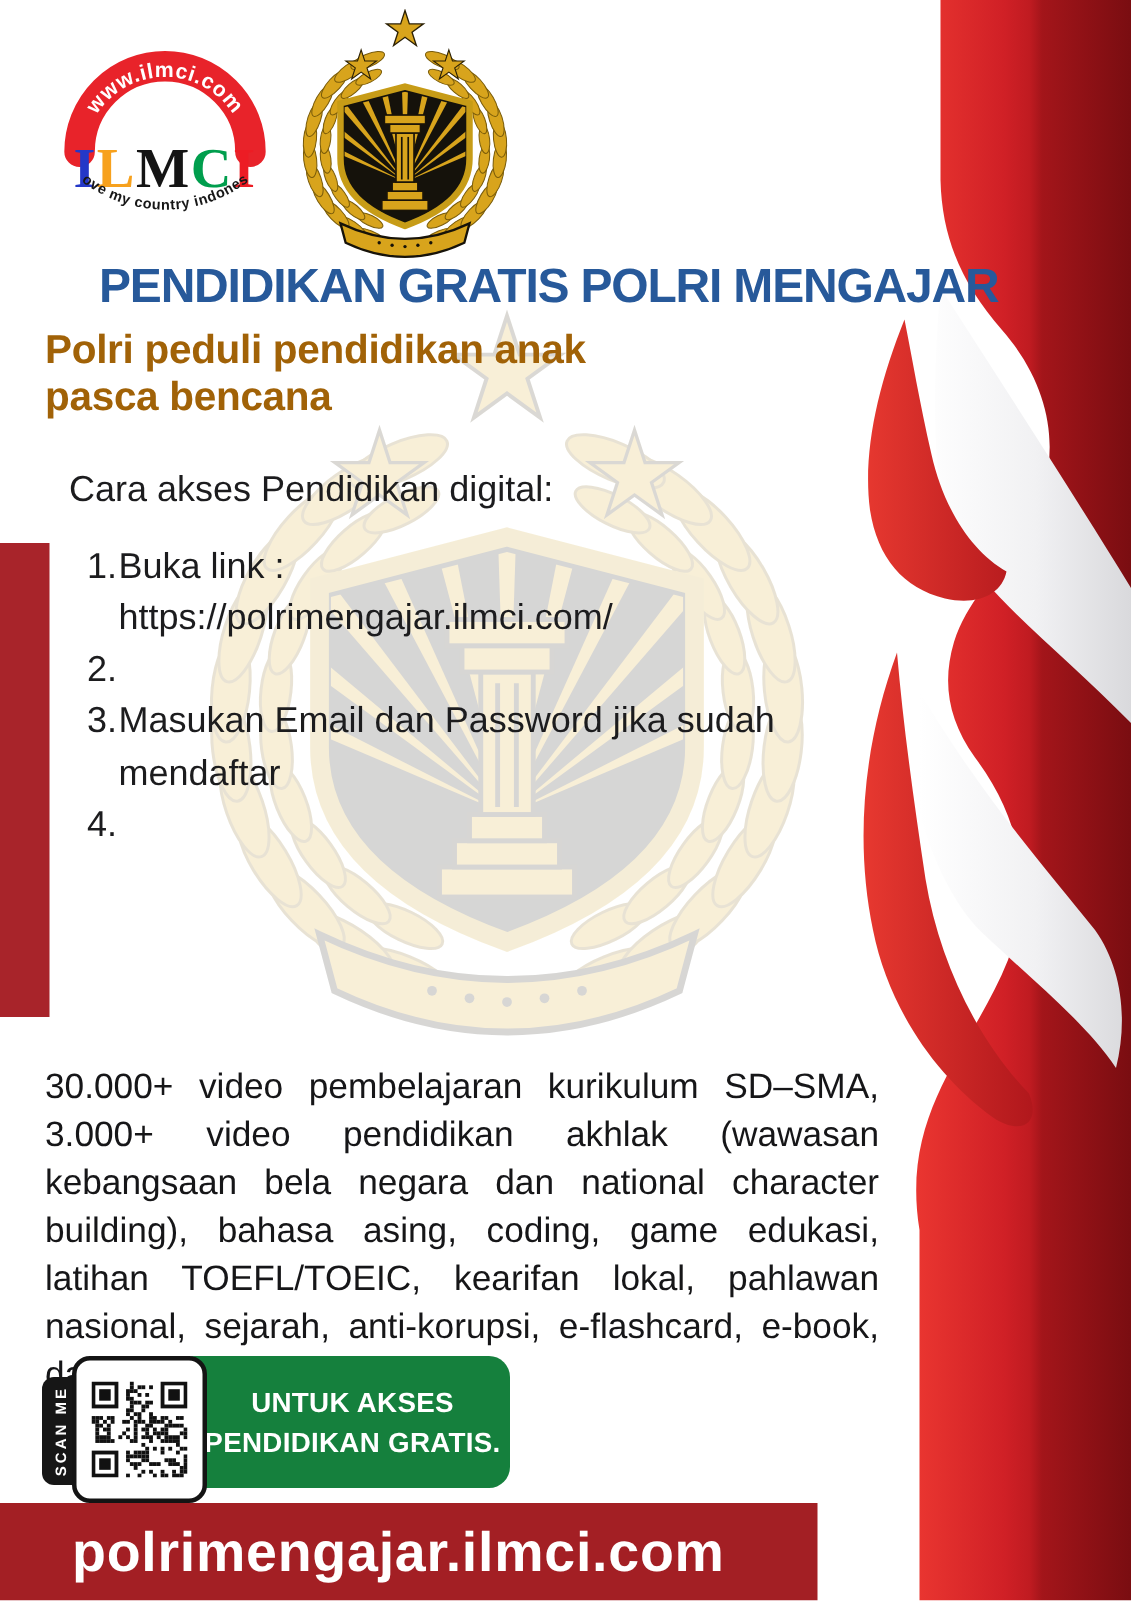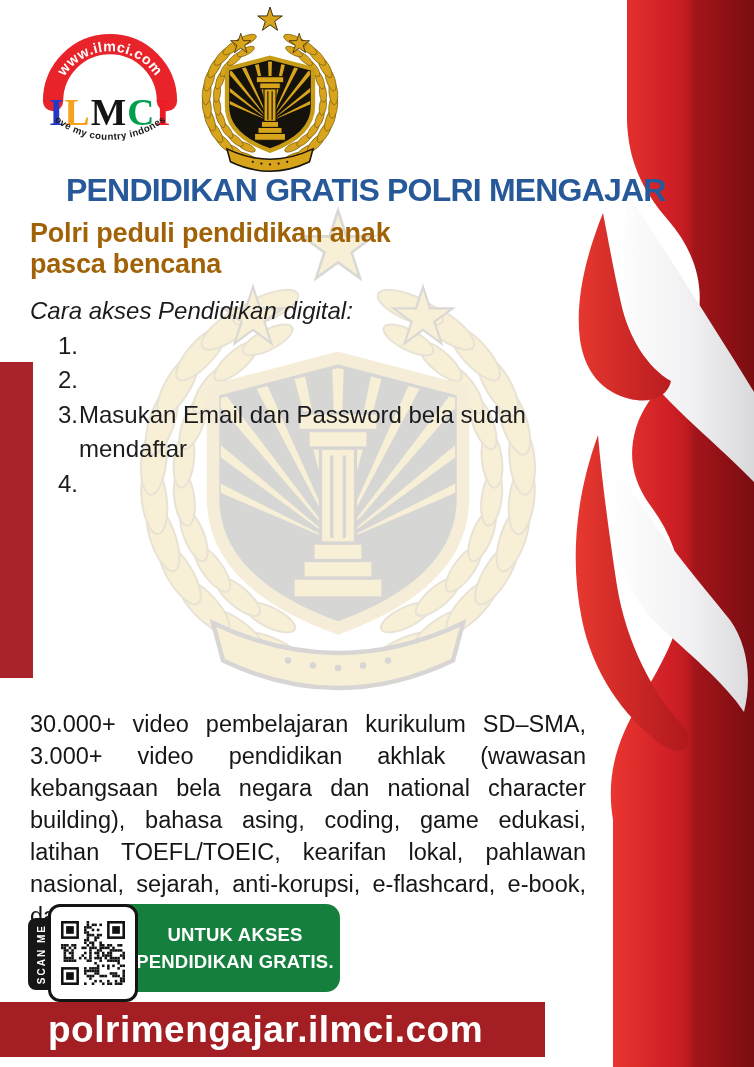--- a/index.html
+++ b/index.html
@@ -20,21 +20,21 @@
     font-size:32px;font-weight:800;letter-spacing:-0.8px;
     color:#27599a;white-space:nowrap;margin-left:36px;
   }
   #subtitle{
     left:30px;top:218px;width:520px;
     font-size:27px;font-weight:800;line-height:31px;
     color:#a16207;white-space:pre-line;letter-spacing:-0.2px;
   }
   
   #steps{left:30px;top:294px;width:575px;font-size:24px;line-height:34.5px;color:#1c1c1e;}
-  #steps-intro{margin:0;font-style:italic;}
+  #steps-intro{margin:16px;}
   .step{display:flex;padding-left:28px;}
   .step-num{flex:0 0 auto;margin-right:1px;}
   .step-text{white-space:pre-line;}
   
   #para{
     left:30px;top:664px;width:556px;
     font-size:23.5px;line-height:32px;text-align:justify;color:#161618;margin-top:44px;
   }
   
   #cta{left:0;top:896px;width:560px;height:110px;}
@@ -53,21 +53,21 @@
   }
   #cta-button{
     left:116px;top:8px;width:224px;height:88px;background:#15803d;border-radius:14px;
     z-index:1;display:flex;align-items:center;justify-content:center;
     color:#ffffff;font-size:18.5px;font-weight:800;line-height:27px;
     text-align:center;white-space:pre-line;letter-spacing:0.2px;
     padding-left:14px;box-sizing:border-box;
   }
   
   #footer-bar{
-    left:0;top:1002px;width:545px;height:55px;background:#a31f24;
+    left:0;top:1002px;width:545px;height:65px;background:#a31f24;
     display:flex;align-items:center;
   }
   #footer-url{
     padding-left:48px;color:#ffffff;font-size:37px;font-weight:800;letter-spacing:0.5px;
     white-space:nowrap;
   }
 </style>
 </head>
 <body>
 
@@ -222,27 +222,29 @@
 </svg>
 
 <div id="title" class="abs">PENDIDIKAN GRATIS POLRI MENGAJAR</div>
 <div id="subtitle" class="abs">Polri peduli pendidikan anak
 pasca bencana</div>
 
 <div id="steps" class="abs">
   <p id="steps-intro">Cara akses Pendidikan digital:</p>
   <div class="step">
     <span class="step-num">1.</span>
+    <span class="step-text">Buka link :
+https://polrimengajar.ilmci.com/</span>
   </div>
   <div class="step">
     <span class="step-num">2.</span>
   </div>
   <div class="step">
     <span class="step-num">3.</span>
-    <span class="step-text">Masukan Email dan Password bela sudah
+    <span class="step-text">Masukan Email dan Password jika sudah
 mendaftar</span>
   </div>
   <div class="step">
     <span class="step-num">4.</span>
   </div>
 </div>
 
 <div id="para" class="abs">30.000+ video pembelajaran kurikulum SD–SMA, 3.000+ video pendidikan akhlak (wawasan kebangsaan bela negara dan national character building), bahasa asing, coding, game edukasi, latihan TOEFL/TOEIC, kearifan lokal, pahlawan nasional, sejarah, anti-korupsi, e-flashcard, e-book, dan lainnya.</div>
 
 <div id="cta" class="abs">

